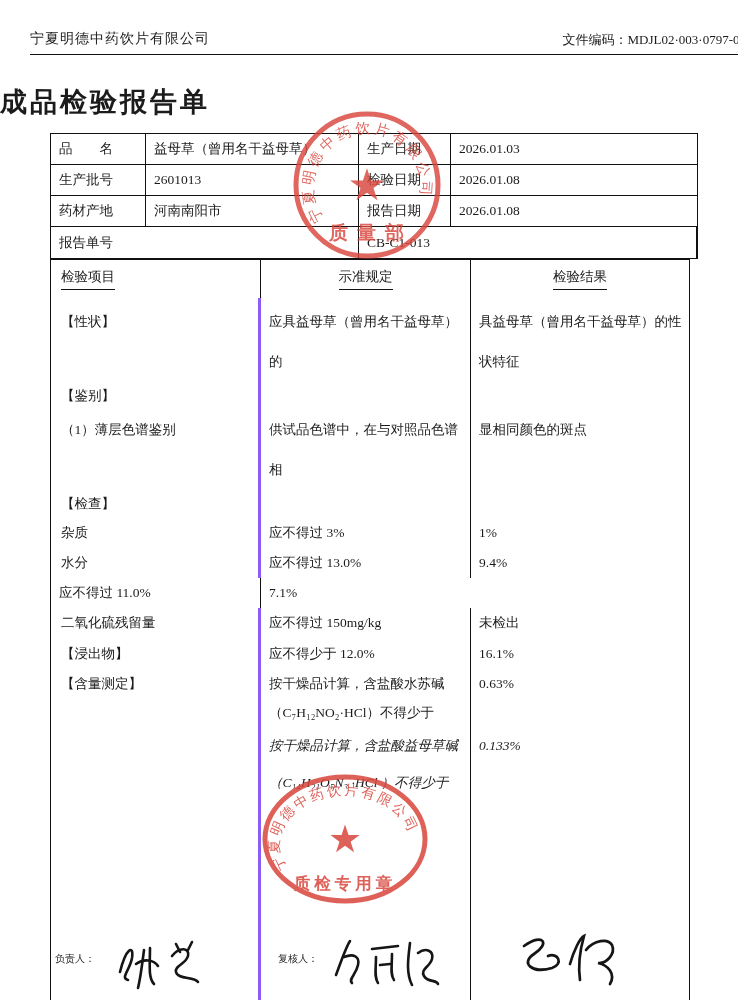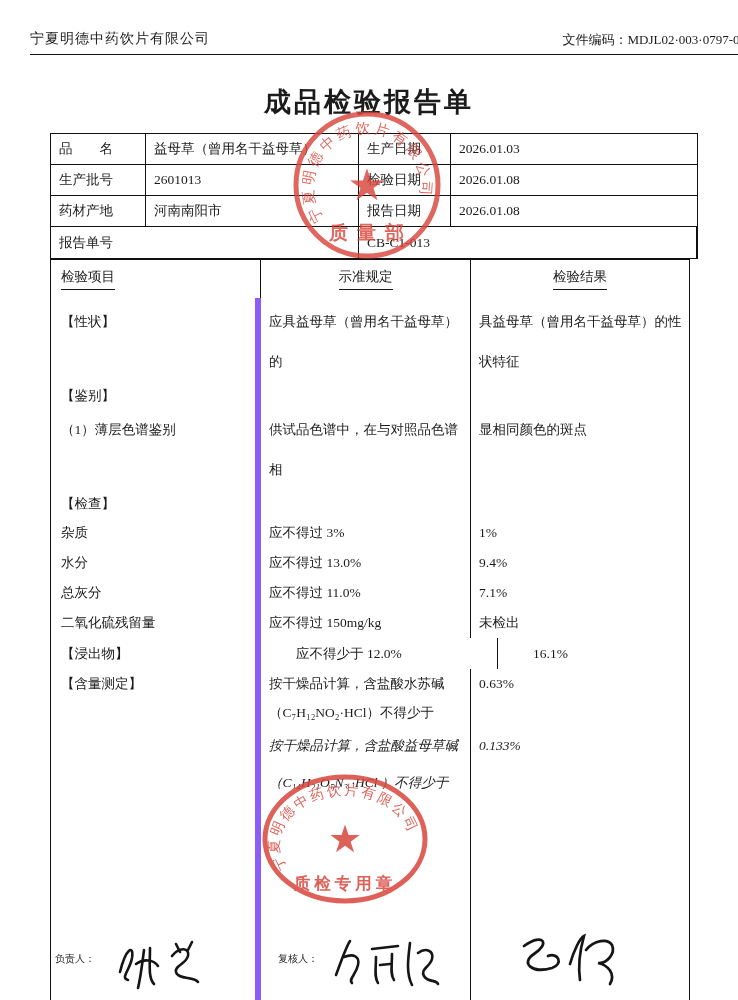--- a/index.html
+++ b/index.html
@@ -6,21 +6,21 @@
   html,body { width:738px; height:1000px; }
   body {
     position:relative; background:#ffffff; overflow:hidden;
     font-family:"Liberation Serif","DejaVu Serif","DejaVu Sans",serif;
     color:#1b1b1b;
   }
   
   .hdr-company { position:absolute; left:30px; top:30px; font-size:14px; letter-spacing:1px; }
   .hdr-code    { position:absolute; right:-8px; top:31px; font-size:13px; white-space:nowrap; }
   .hdr-rule    { position:absolute; left:30px; top:54px; width:710px; border-top:1.5px solid #111; }
-  .doc-title   { position:absolute; left:0; right:0; top:84px; text-align:center;
+  .doc-title   { position:absolute; left:0; right:0; top:84px; text-align:left;
                  font-size:27px; font-weight:bold; letter-spacing:3px; }
 
   
   .info-table { position:absolute; left:50px; top:133px; width:648px;
                 border:1.5px solid #111; display:grid;
                 grid-template-columns:95px 213px 92px 1fr; grid-auto-rows:31px;
                 font-size:13.5px; background:transparent; }
   .info-table > div { display:flex; align-items:center; padding-left:8px;
                       border-right:1px solid #111; border-bottom:1px solid #111; white-space:nowrap; }
   .info-table > div.last-col { border-right:none; }
@@ -33,29 +33,29 @@
                 border:1.5px solid #111; display:flex; flex-direction:column; font-size:13.5px;justify-content:flex-end; }
   .mt-header { display:grid; grid-template-columns:210px 210px 1fr; height:38px; flex:0 0 auto; }
   .mt-header > div { display:flex; align-items:center; border-right:1px solid #111; }
   .mt-header > div:last-child { border-right:none; }
   .mt-header .h1 { padding-left:10px; }
   .mt-header .h2, .mt-header .h3 { justify-content:center; }
   .mt-header span { border-bottom:1px solid #111; padding-bottom:3px; }
 
   .mt-row { display:grid; grid-template-columns:210px 210px 1fr; flex:0 0 auto; }
   .mt-row > div { overflow:hidden; }
-  .mt-row .c1 { padding-left:10px; border-right:6px solid #8b5cf6; white-space:pre-line; }
+  .mt-row .c1 { padding-left:10px; border-right:3px solid #8b5cf6; white-space:pre-line; }
   .mt-row .c2 { padding-left:8px; padding-right:4px; border-right:1px solid #111; white-space:pre-line; }
   .mt-row .c3 { padding-left:8px; white-space:pre-line; }
 
   .sp4  { height:4px; }
   .h80  { height:80px; line-height:40px; }
   .h28  { height:28px; line-height:28px; }
   .h30  { height:30px; line-height:30px; }
-  .h31  { height:31px; line-height:31px;gap:27px; }
+  .h31  { height:31px; line-height:31px; }
   .h58  { height:58px; line-height:29px; }
   .h62  { height:62px; line-height:37px;font-style:italic; }
   .mt-filler { flex:1 1 auto; }
   .mt-conclusion { flex:0 0 auto; height:40px; border-top:1px solid #111;
                    display:flex; align-items:center; padding-left:10px; font-size:14px; white-space:nowrap;margin-top:36px; }
   .mt-conclusion .lbl { font-weight:bold; }
 
   
   .stamp { position:absolute; pointer-events:none; }
   .stamp-top    { left:283px; top:103px; }
@@ -145,21 +145,20 @@
     <div class="c1">杂质</div>
     <div class="c2">应不得过 3%</div>
     <div class="c3">1%</div>
   </div>
   <div class="mt-row h30">
     <div class="c1">水分</div>
     <div class="c2">应不得过 13.0%</div>
     <div class="c3">9.4%</div>
   </div>
   <div class="mt-row h30">
-    <div class="c1">总灰分</div>
     <div class="c2">应不得过 11.0%</div>
     <div class="c3">7.1%</div>
   </div>
   <div class="mt-row h30">
     <div class="c1">二氧化硫残留量</div>
     <div class="c2">应不得过 150mg/kg</div>
     <div class="c3">未检出</div>
   </div>
   <div class="mt-row h31">
     <div class="c1">【浸出物】</div>

